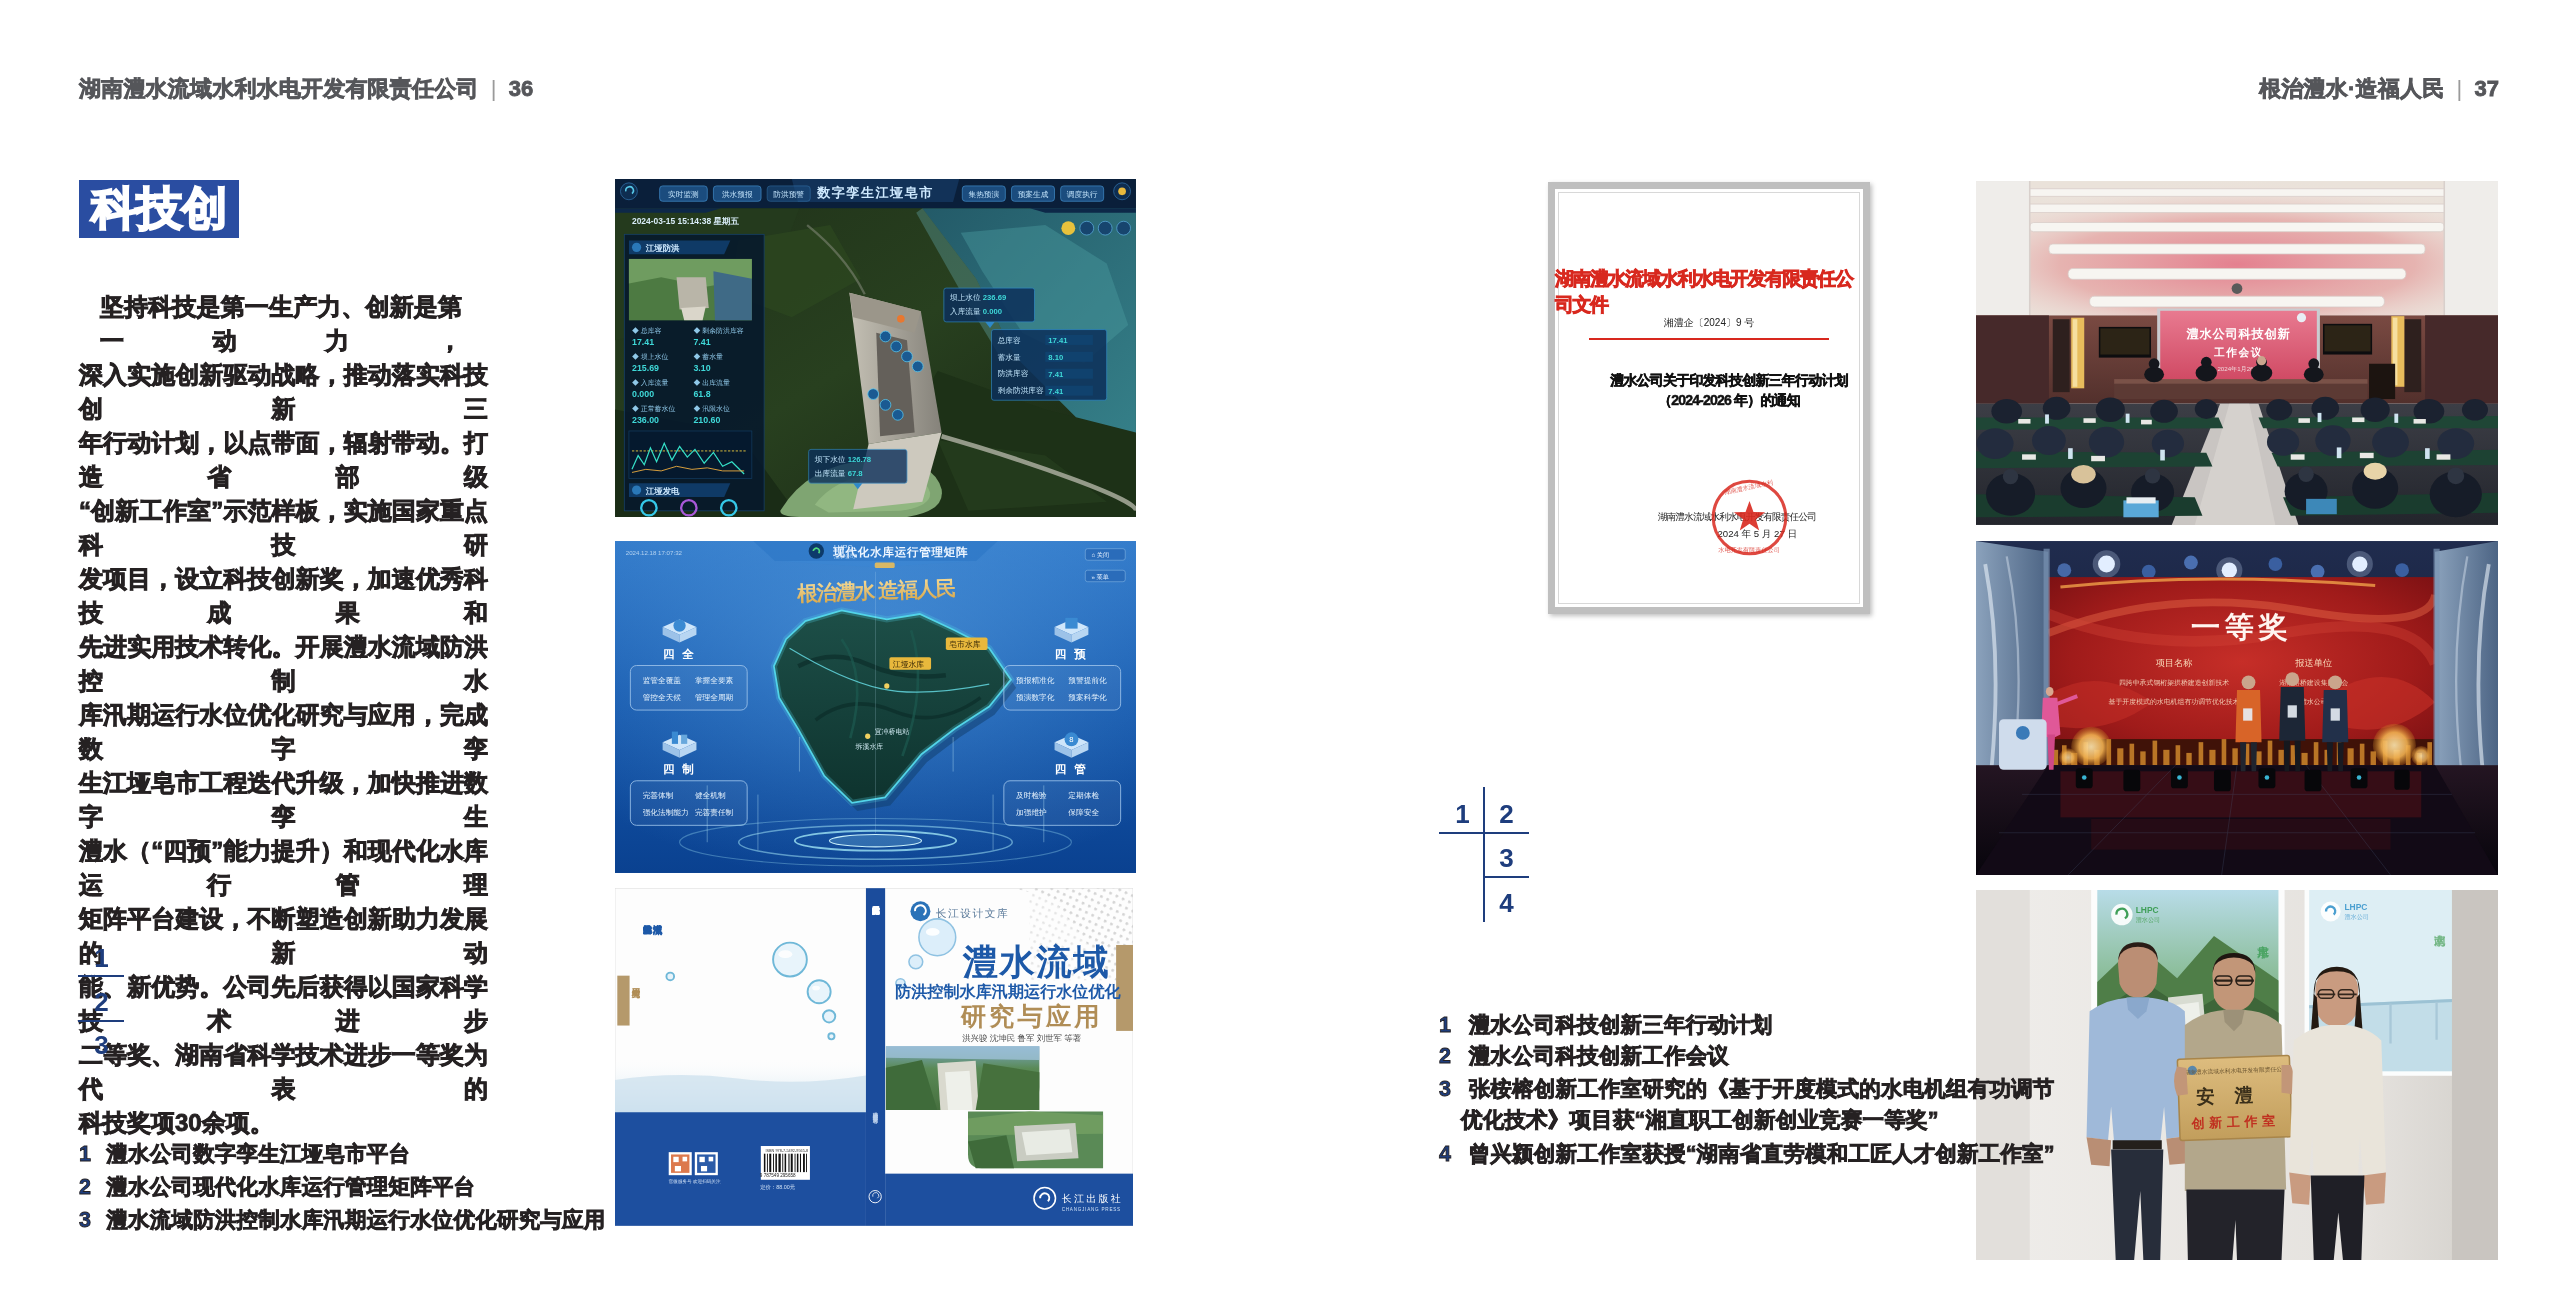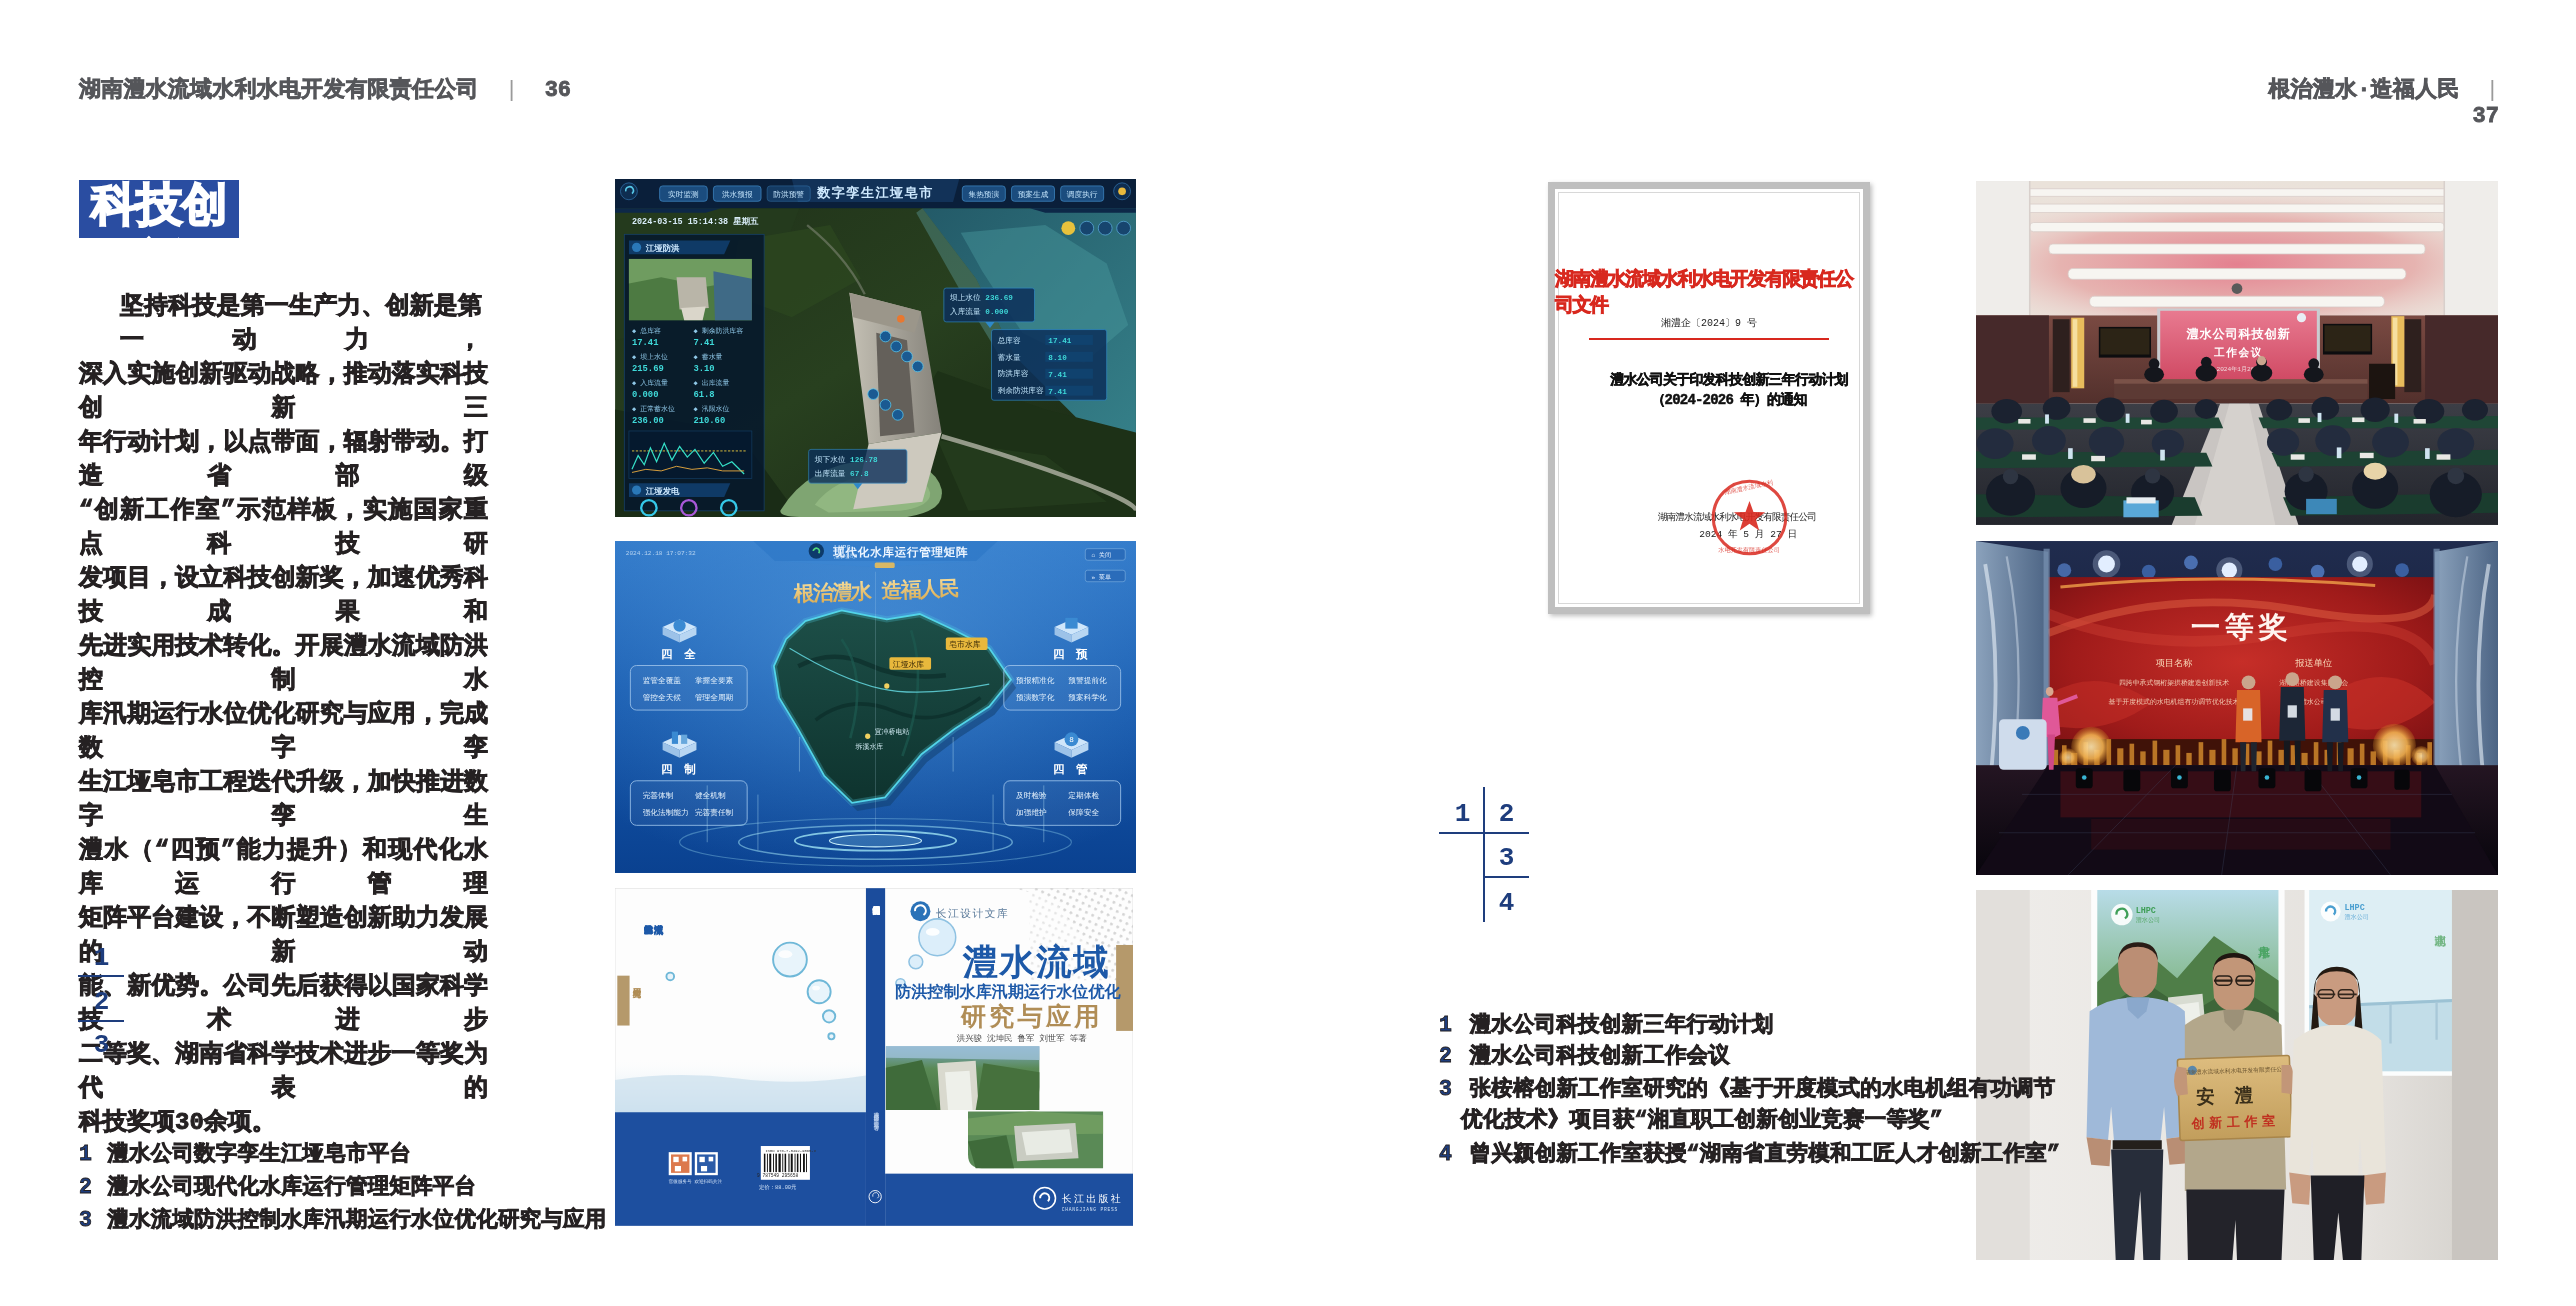--- a/index.html
+++ b/index.html
@@ -1,30 +1,30 @@
 <!DOCTYPE html>
 <html style="font-size:12.3px"><head><meta charset="utf-8">
 <style>
 html,body{margin:0;padding:0}
-#page{position:relative;width:2576px;height:1306px;background:#ffffff;overflow:hidden;font-family:Liberation Mono, monospace}
+#page{position:relative;width:2576px;height:1306px;background:#ffffff;overflow:hidden;font-family:Liberation Sans, sans-serif}
 .abs{position:absolute}
 .navy{color:#1e3d7d}
 .cjk{letter-spacing:0.2px}
 </style></head>
 <body>
 <div id="page">
 
 <div class="abs" style="left:79px;top:74px;font-size:22px;font-weight:bold;color:#55565a;letter-spacing:0.2px;-webkit-text-stroke:0.8px #55565a">湖南澧水流域水利水电开发有限责任公司<span style="letter-spacing:0;color:#9a9a9a;font-weight:normal;-webkit-text-stroke:0">&nbsp;&nbsp;|&nbsp;&nbsp;</span><span style="letter-spacing:0">36</span></div>
 
 <div class="abs" style="left:2230px;top:74px;width:269px;text-align:right;font-size:22px;font-weight:bold;color:#55565a;letter-spacing:0.2px;-webkit-text-stroke:0.8px #55565a">根治澧水·造福人民<span style="letter-spacing:0;color:#9a9a9a;font-weight:normal;-webkit-text-stroke:0">&nbsp;&nbsp;|&nbsp;&nbsp;</span><span style="letter-spacing:0">37</span></div>
 
 <div class="abs" style="left:79px;top:180px;width:160px;height:58px;background:#2a4da1;color:#fff;font-size:46px;font-weight:bold;text-align:center;line-height:57px;letter-spacing:-0.8px;-webkit-text-stroke:1.9px #ffffff">科技创新</div>
 
 <div class="abs" style="left:79px;top:290px;width:409px;font-size:24px;line-height:34px;color:#252122;font-weight:bold;-webkit-text-stroke:0.9px #252122">
-<div style="width:362px;margin-left:41px;text-align:justify;text-align-last:justify">坚持科技是第一生产力、创新是第一动力，</div>
+<div style="width:362px;margin-left:21px;text-align:justify;text-align-last:justify">坚持科技是第一生产力、创新是第一动力，</div>
 <div style="text-align:justify;text-align-last:justify">深入实施创新驱动战略，推动落实科技创新三</div>
 <div style="text-align:justify;text-align-last:justify">年行动计划，以点带面，辐射带动。打造省部级</div>
 <div style="text-align:justify;text-align-last:justify">“创新工作室”示范样板，实施国家重点科技研</div>
 <div style="text-align:justify;text-align-last:justify">发项目，设立科技创新奖，加速优秀科技成果和</div>
 <div style="text-align:justify;text-align-last:justify">先进实用技术转化。开展澧水流域防洪控制水</div>
 <div style="text-align:justify;text-align-last:justify">库汛期运行水位优化研究与应用，完成数字孪</div>
 <div style="text-align:justify;text-align-last:justify">生江垭皂市工程迭代升级，加快推进数字孪生</div>
 <div style="text-align:justify;text-align-last:justify">澧水（“四预”能力提升）和现代化水库运行管理</div>
 <div style="text-align:justify;text-align-last:justify">矩阵平台建设，不断塑造创新助力发展的新动</div>
 <div style="text-align:justify;text-align-last:justify">能、新优势。公司先后获得以国家科学技术进步</div>

